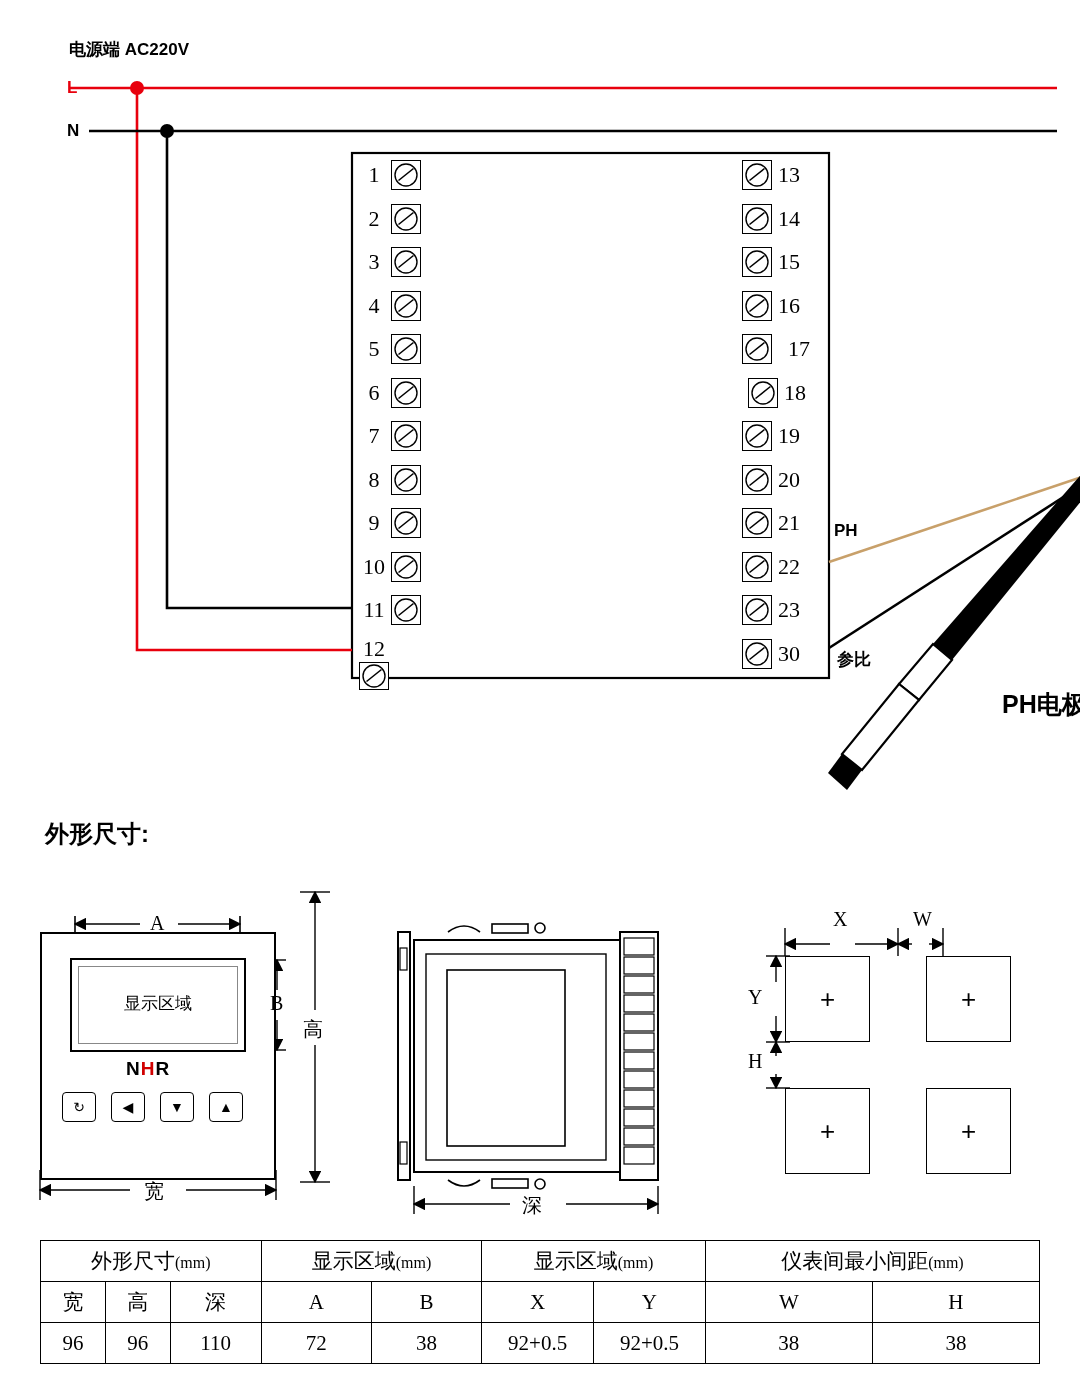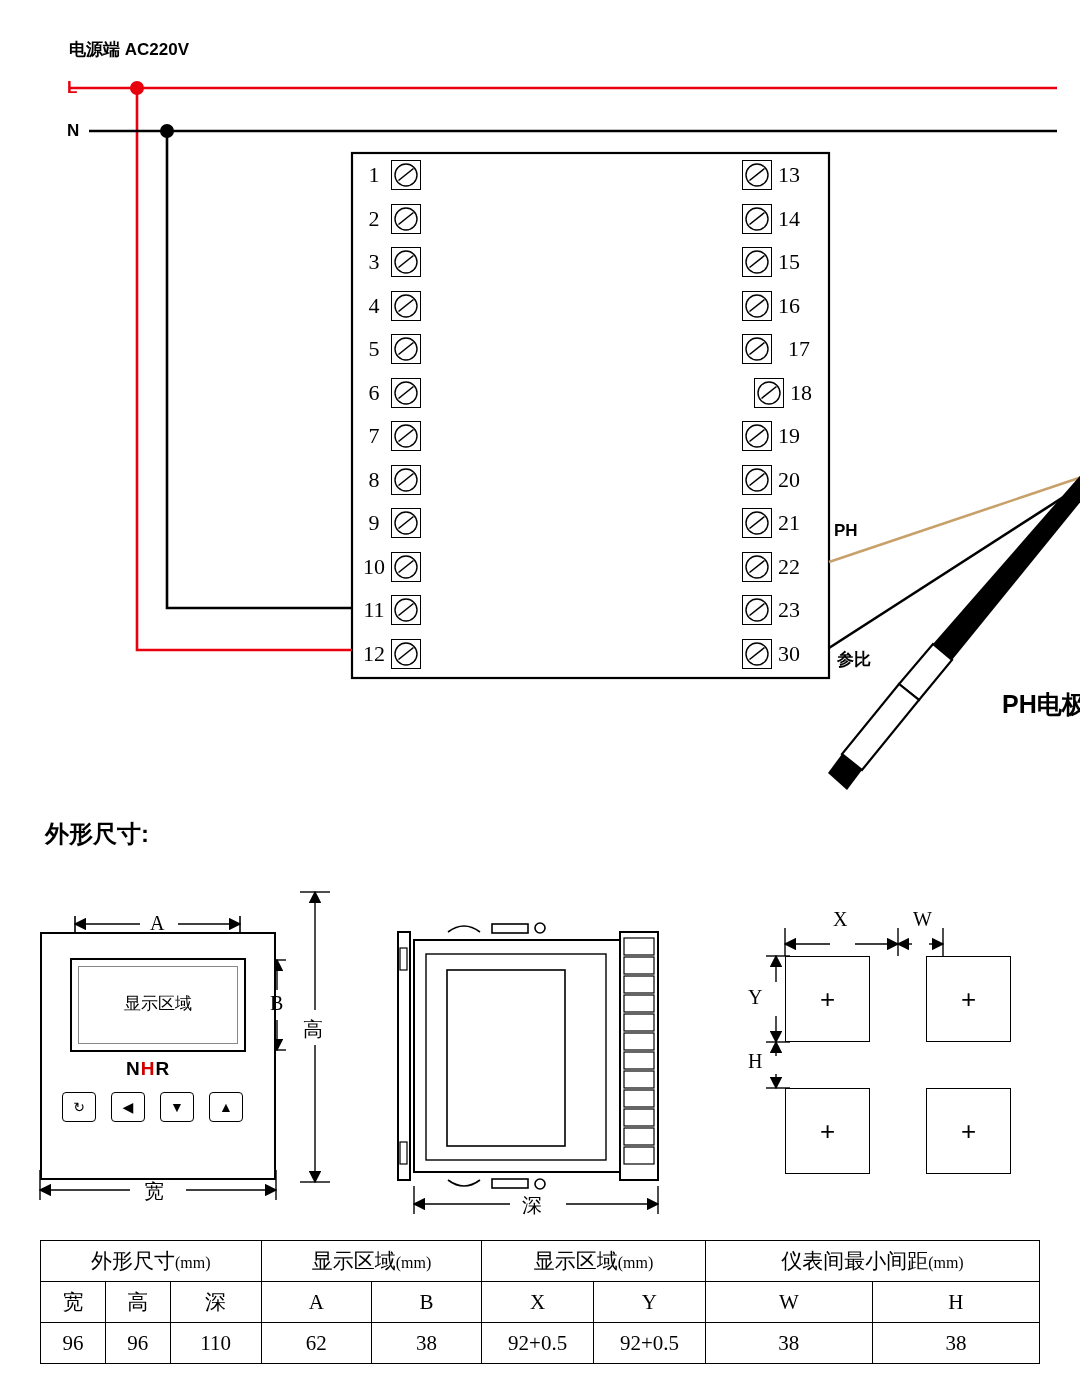--- a/index.html
+++ b/index.html
@@ -188,21 +188,21 @@
       </div>
       <div class="term-row" style="top: 435px; left: 0px;">
         <span class="term-num">11</span>
         <span class="screw">
           <svg width="26" height="26" viewBox="0 0 26 26">
             <circle cx="13" cy="13" r="11" fill="#fff" stroke="#000" stroke-width="1.4"></circle>
             <line x1="5.5" y1="18.5" x2="20.5" y2="6.5" stroke="#000" stroke-width="1.6"></line>
           </svg>
         </span>
       </div>
-      <div class="term-row" style="top: 478.5px; left: 0px;">
+      <div class="term-row" style="top: 478.5px; left: 0px; flex-direction: column;">
         <span class="term-num">12</span>
         <span class="screw">
           <svg width="26" height="26" viewBox="0 0 26 26">
             <circle cx="13" cy="13" r="11" fill="#fff" stroke="#000" stroke-width="1.4"></circle>
             <line x1="5.5" y1="18.5" x2="20.5" y2="6.5" stroke="#000" stroke-width="1.6"></line>
           </svg>
         </span>
       </div>
     </div>
 
@@ -245,21 +245,21 @@
       </div>
       <div class="term-row" style="top: 174px; left: 0px; gap: 10px;">
         <span class="screw">
           <svg width="26" height="26" viewBox="0 0 26 26">
             <circle cx="13" cy="13" r="11" fill="#fff" stroke="#000" stroke-width="1.4"></circle>
             <line x1="5.5" y1="18.5" x2="20.5" y2="6.5" stroke="#000" stroke-width="1.6"></line>
           </svg>
         </span>
         <span class="term-num">17</span>
       </div>
-      <div class="term-row" style="top: 217.5px; left: 12px;">
+      <div class="term-row" style="top: 217.5px; left: 6px;">
         <span class="screw">
           <svg width="26" height="26" viewBox="0 0 26 26">
             <circle cx="13" cy="13" r="11" fill="#fff" stroke="#000" stroke-width="1.4"></circle>
             <line x1="5.5" y1="18.5" x2="20.5" y2="6.5" stroke="#000" stroke-width="1.6"></line>
           </svg>
         </span>
         <span class="term-num">18</span>
       </div>
       <div class="term-row" style="top: 261px; left: 0px;">
         <span class="screw">
@@ -472,21 +472,21 @@
         <td>B</td>
         <td>X</td>
         <td>Y</td>
         <td>W</td>
         <td>H</td>
       </tr>
       <tr>
         <td>96</td>
         <td>96</td>
         <td>110</td>
-        <td>62</td>
+        <td>72</td>
         <td>38</td>
         <td>92+0.5</td>
         <td>92+0.5</td>
         <td>38</td>
         <td>38</td>
       </tr>
     </tbody>
   </table>
 </div>
 

